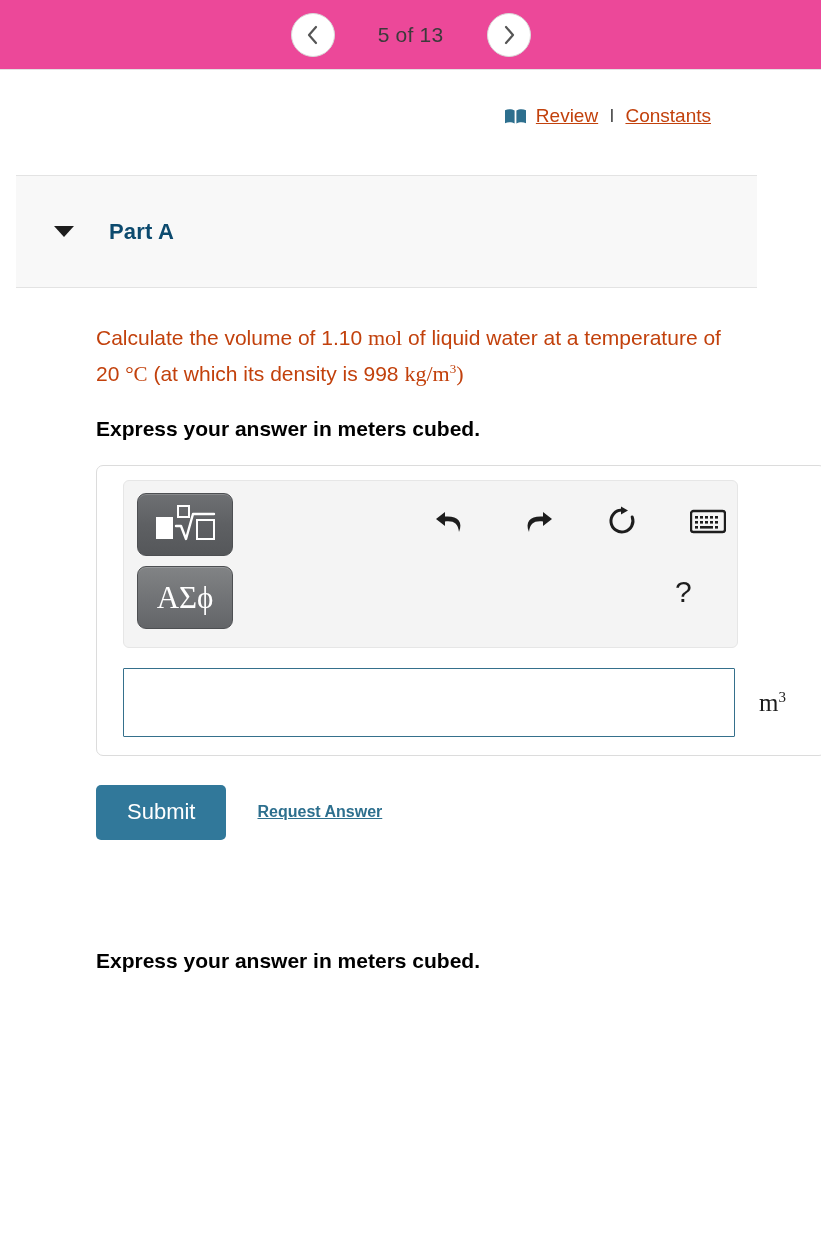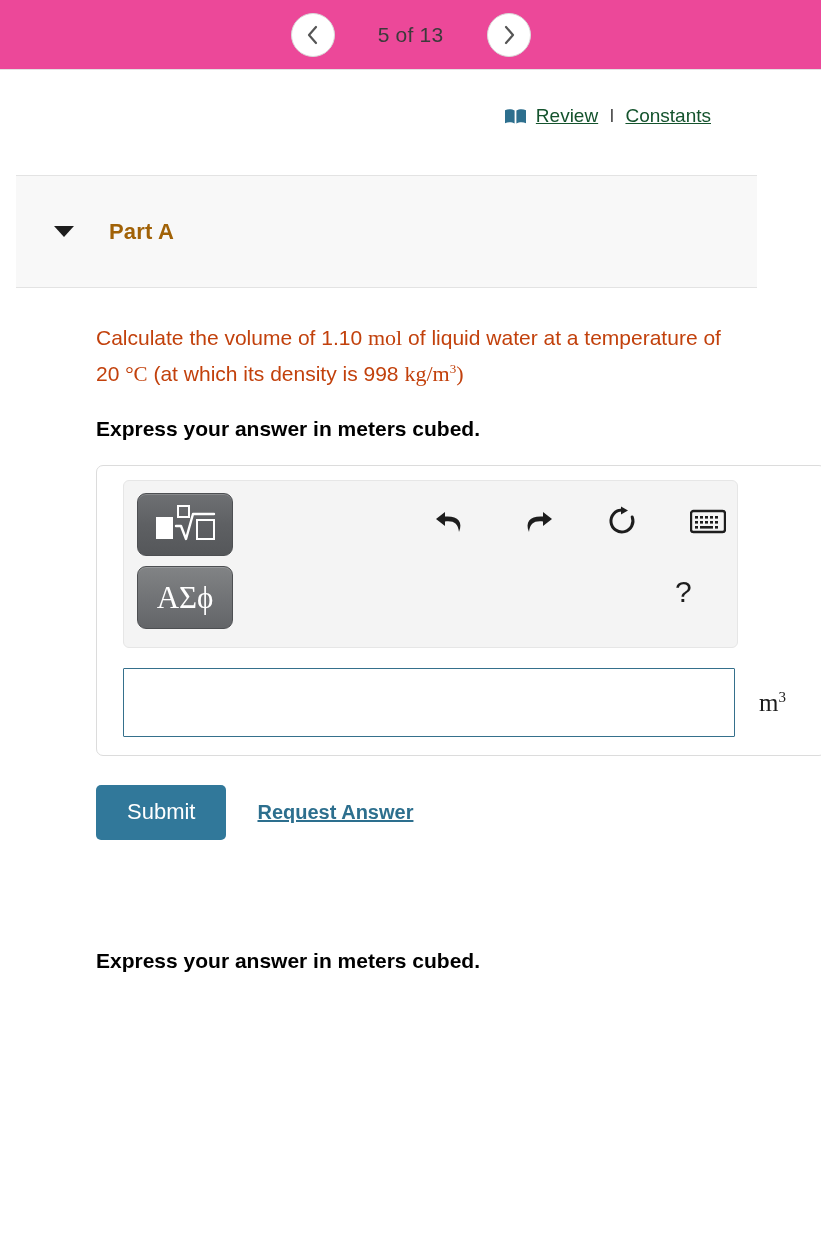--- a/index.html
+++ b/index.html
@@ -47,21 +47,21 @@
   .meta-row {
     display: flex;
     align-items: center;
     justify-content: flex-end;
     gap: 9px;
     padding: 35px 110px 0 0;
     font-size: 19px;
   }
   .book-icon { display: inline-block; line-height: 0; }
   .meta-link {
-    color: #14532d;
+    color: #c2410c;
     text-decoration: underline;
     cursor: pointer;
     white-space: nowrap;
   }
   .meta-sep { color: #555; padding: 0 2px; }
 
   
   .part-wrap { margin-top: 48px; }
   .part-header {
     width: 741px;
@@ -79,21 +79,21 @@
     width: 0; height: 0;
     border-left: 10px solid transparent;
     border-right: 10px solid transparent;
     border-top: 11px solid #1d1d1d;
     margin-right: 35px;
     flex: 0 0 auto;
   }
   .part-title {
     font-size: 22px;
     font-weight: bold;
-    color: #a16207;
+    color: #0c4a6e;
     letter-spacing: .2px;
   }
 
   .part-body { padding: 34px 0 0 96px; }
 
   .qtext {
     font-size: 21px;
     line-height: 31px;
     color: #c2410c;
     max-width: 625px;
@@ -210,21 +210,21 @@
     border: none;
     border-radius: 5px;
     font-size: 22px;
     padding: 15px 31px;
     cursor: pointer;
     font-family: "Liberation Sans", sans-serif;
     line-height: 1.1;
   }
   .request-link {
     color: #2d6f8e;
-    font-size: 20px;
+    font-size: 16px;
     font-weight: bold;
     text-decoration: underline;
     cursor: pointer;
   }
 </style>
 </head>
 <body>
 
 <div class="topnav">
   <div class="navbtn">

